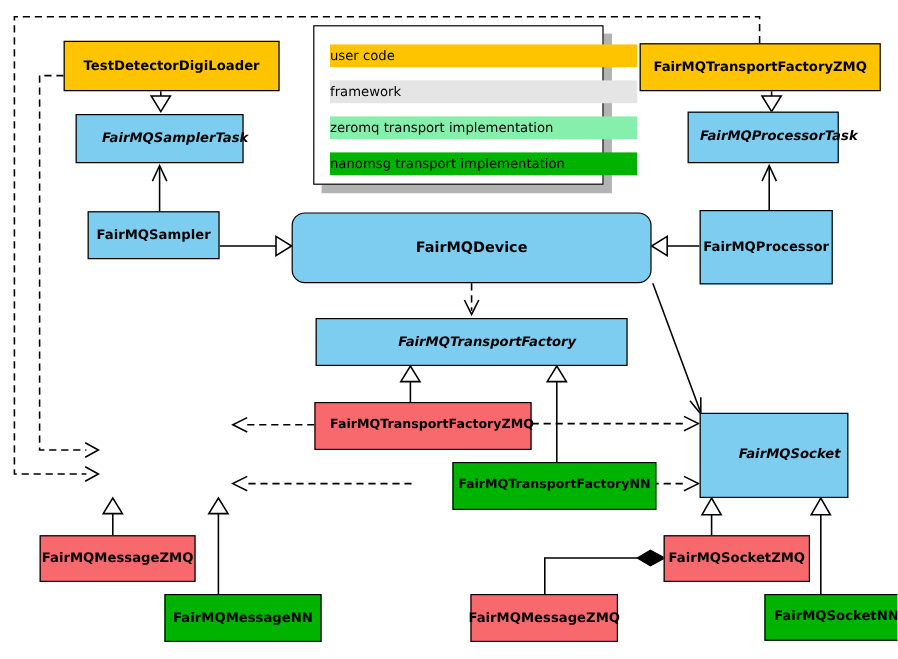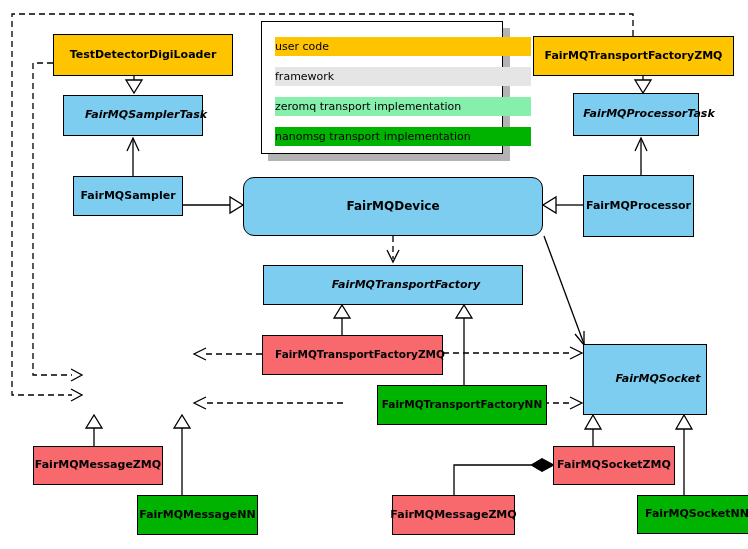--- a/index.html
+++ b/index.html
@@ -25,21 +25,21 @@
   #n-processortask{left:573px;top:93px;width:126px;height:43px;}
   #n-sampler{left:73px;top:176px;width:110px;height:40px;}
   #n-device{left:243px;top:177px;width:300px;height:59px;font-size:12px;border-radius:11px;}
   #n-processor{left:583px;top:175px;width:111px;height:62px;}
   #n-transportfactory{left:263px;top:265px;width:260px;height:40px;}
   #n-message{left:83px;top:346px;width:110px;height:69px;}
   #n-socket{left:583px;top:344px;width:124px;height:71px;}
   #n-tfzmq{left:262px;top:335px;width:181px;height:40px;font-size:10.5px;padding-left:15px;}
   #n-tfnn{left:343px;top:385px;width:170px;height:40px;font-size:10.5px;}
   #n-msgzmq{left:33px;top:446px;width:130px;height:39px;}
-  #n-msgnn{left:103px;top:495px;width:121px;height:40px;}
+  #n-msgnn{left:103px;top:495px;width:131px;height:40px;}
   #n-socketzmq{left:553px;top:446px;width:122px;height:39px;}
   #n-socketnn{left:603px;top:495px;width:120px;height:39px;}
   #n-contextzmq{left:392px;top:495px;width:123px;height:40px;}
 
   #legend{
     position:absolute;left:261px;top:21px;width:242px;height:133px;box-sizing:border-box;
     background:#fff;border:1.3px solid #000;box-shadow:7px 7px 0 #b3b3b3;
   }
   .legend-row{
     position:absolute;left:13px;width:256px;height:19px;

